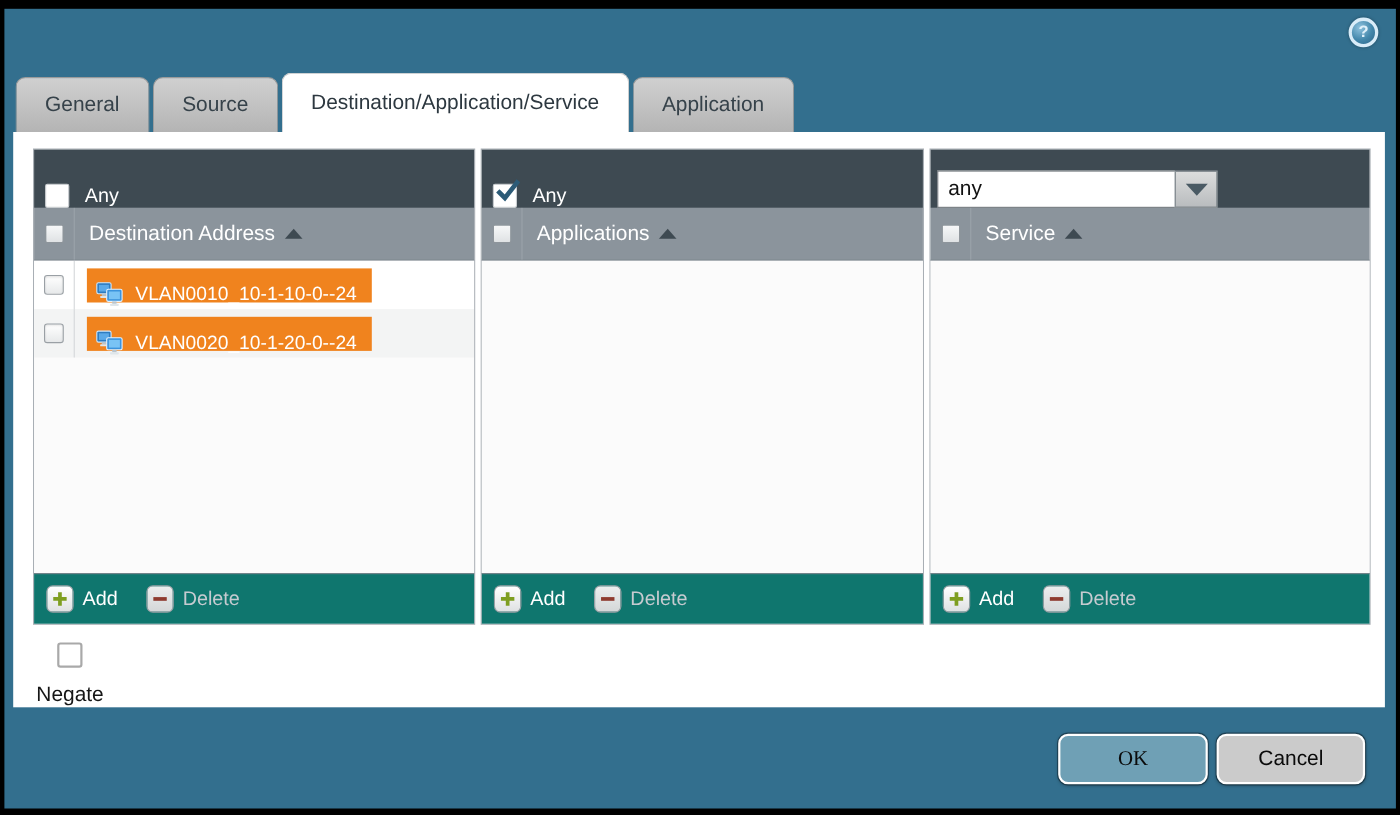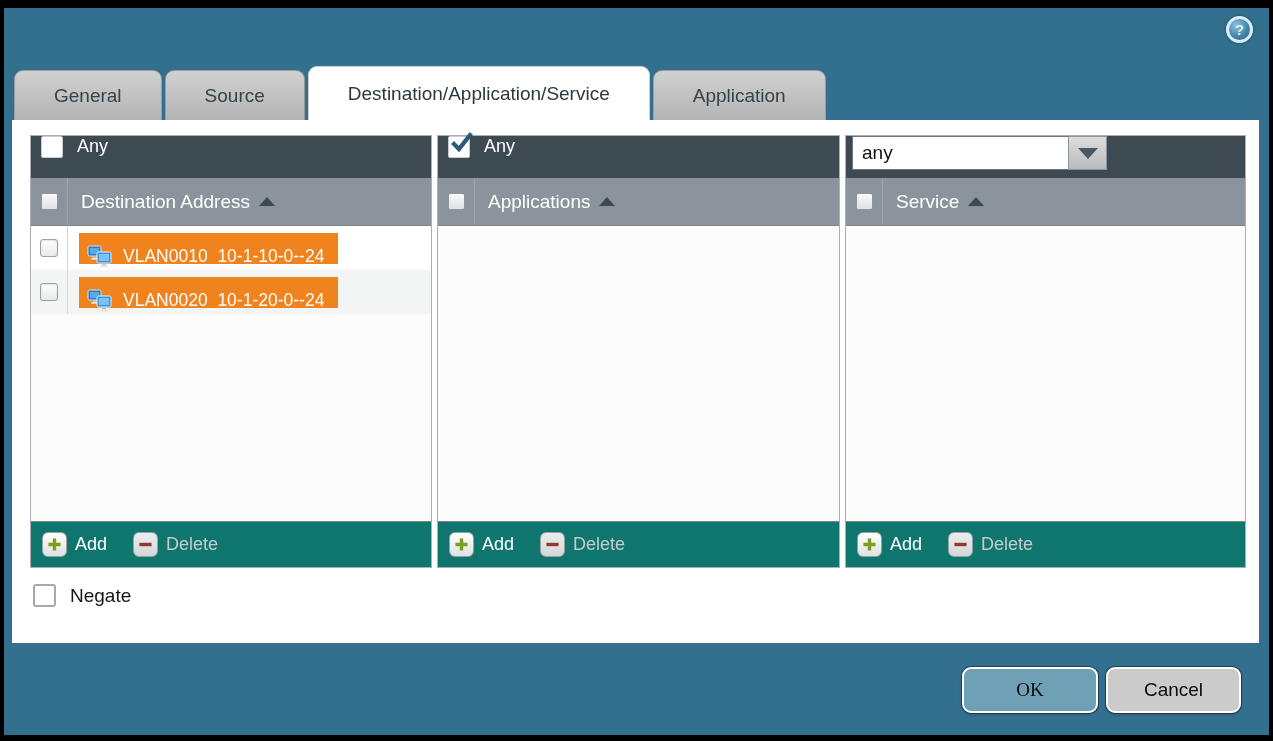--- a/index.html
+++ b/index.html
@@ -29,21 +29,21 @@
     content:"?"; position:absolute; left:0; top:0; width:21px; height:21px;
     text-align:center; line-height:21px; font-size:15px; font-weight:bold; color:#dff0fa;
   }
 
   
   .tabs {
     position:absolute; left:10px; top:58px; height:54px;
     display:flex; align-items:flex-end; gap:3px;
   }
   .tab {
-    height:50px; padding:0 39px; display:flex; align-items:center;
+    height:50px; padding:0 26px; display:flex; align-items:center;
     background:linear-gradient(#d0d0d0,#b4b4b4);
     border:1px solid #9b9b9b; border-bottom:none;
     border-radius:9px 9px 0 0;
     font-size:19px; color:#36424A; cursor:pointer; white-space:nowrap;
   }
   .tab.active {
     height:54px; background:#fff; border-color:#cfcfcf;
     color:#2d3840;
   }
 
@@ -56,22 +56,22 @@
   .col {
     position:absolute; top:15px; height:433px;
     border:1px solid #A9AFB5;
     display:flex; flex-direction:column; background:#FBFBFB;
   }
   .col1 { left:18px;  width:402px; }
   .col2 { left:425px; width:403px; }
   .col3 { left:833px; width:401px; }
 
   .col-header {
-    height:42px; background:#3E4A52; flex:0 0 auto;
-    display:flex; align-items:flex-start; padding-left:10px;
+    height:53px; background:#3E4A52; flex:0 0 auto;
+    display:flex; align-items:flex-end; padding-left:10px;
   }
   .col-header .any-label { color:#fff; font-size:18px; margin-left:14px; }
 
   .cb { display:inline-block; position:relative; cursor:pointer; }
   .cb-big { width:22px; height:22px; background:#fff; border:1px solid #c9cdd0; border-radius:2px; }
   .cb-big svg { position:absolute; left:1px; top:-5px; overflow:visible; }
   .cb-small {
     width:17px; height:17px; border-radius:2px;
     background:linear-gradient(#f7f8f9,#dfe2e4); border:1px solid #8e959b;
   }
@@ -138,21 +138,21 @@
     width:39px; height:34px; background:linear-gradient(#dcdddd,#b9bcbe);
     border:1px solid #8f969b; display:flex; align-items:center; justify-content:center;
     cursor:pointer;
   }
   .dd-btn .tri {
     width:0; height:0; border-left:10px solid transparent; border-right:10px solid transparent;
     border-top:11px solid #4A5A64;
   }
 
   
-  .negate { position:absolute; left:21px; top:464px; display:flex; align-items:center; gap:14px; }
+  .negate { position:absolute; left:21px; top:464px; display:flex; align-items:center; gap:14px;flex-direction:column; }
   .cb-negate {
     width:23px; height:23px; background:#fff; border:2px solid #a9a9a9; border-radius:3px;
     cursor:pointer;
   }
   .negate .neg-label { font-size:19px; color:#161616; }
 
   
   .btn {
     position:absolute; height:46px; border-radius:9px; border:2px solid #fff;
     font-size:19px; color:#0b0b0b; text-align:center; line-height:42px;

